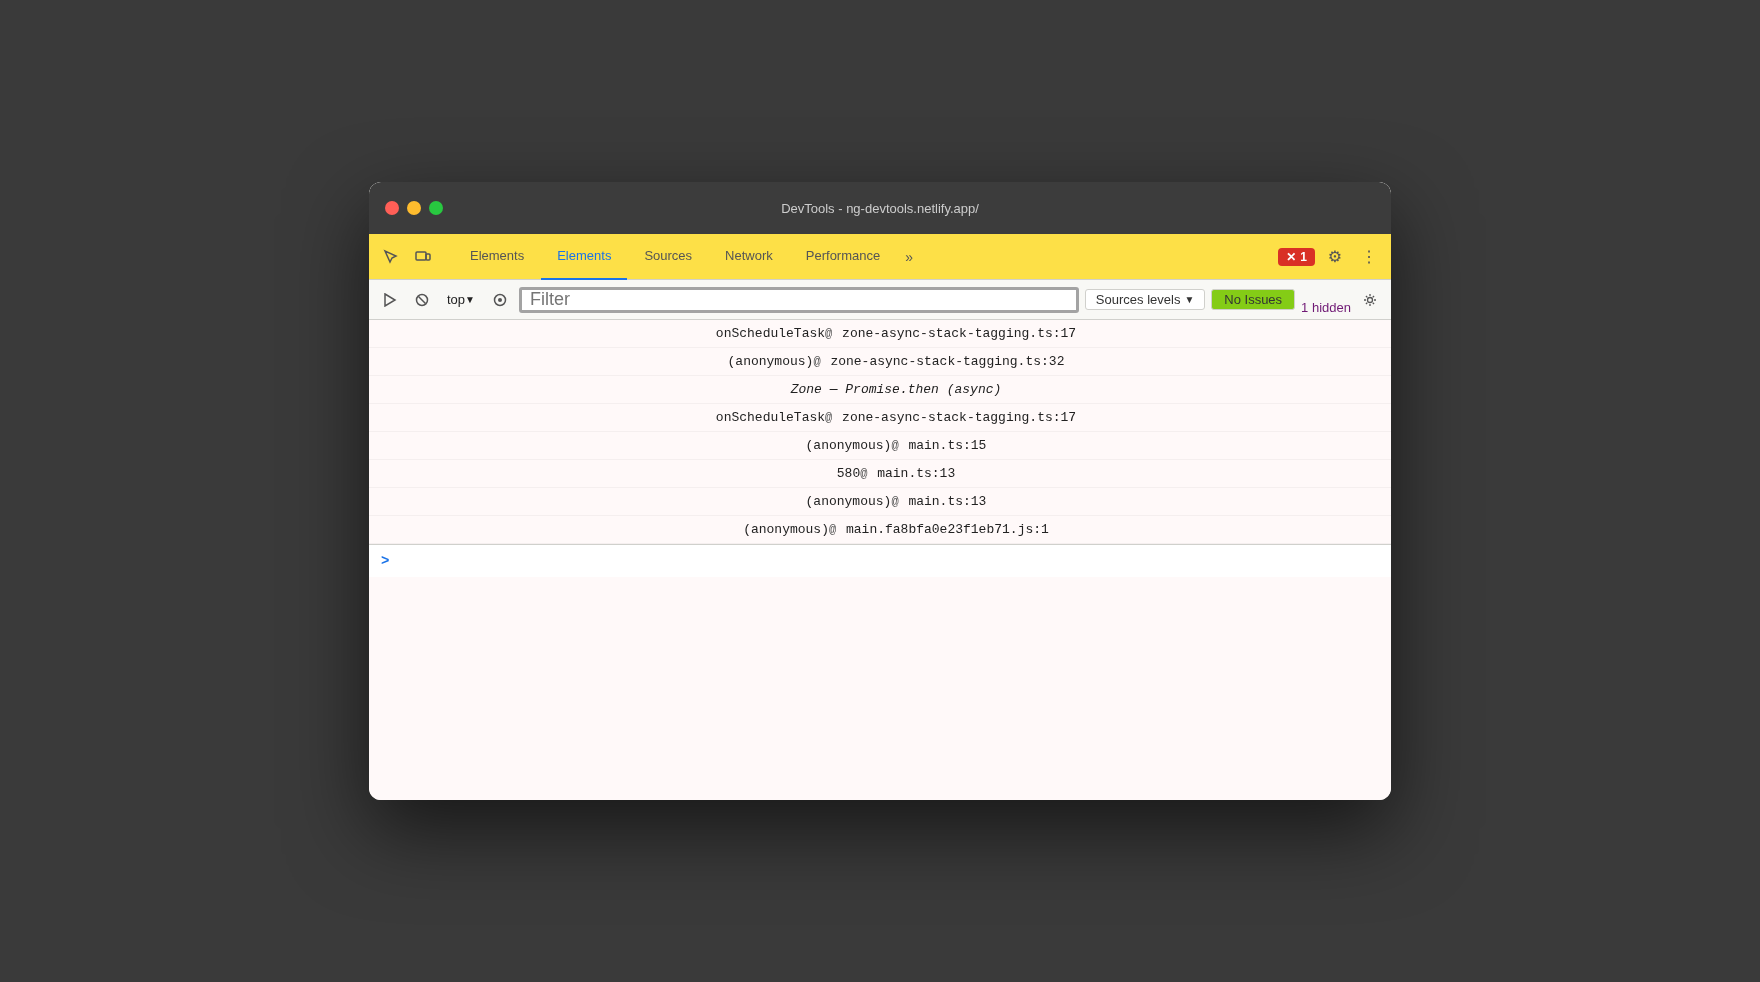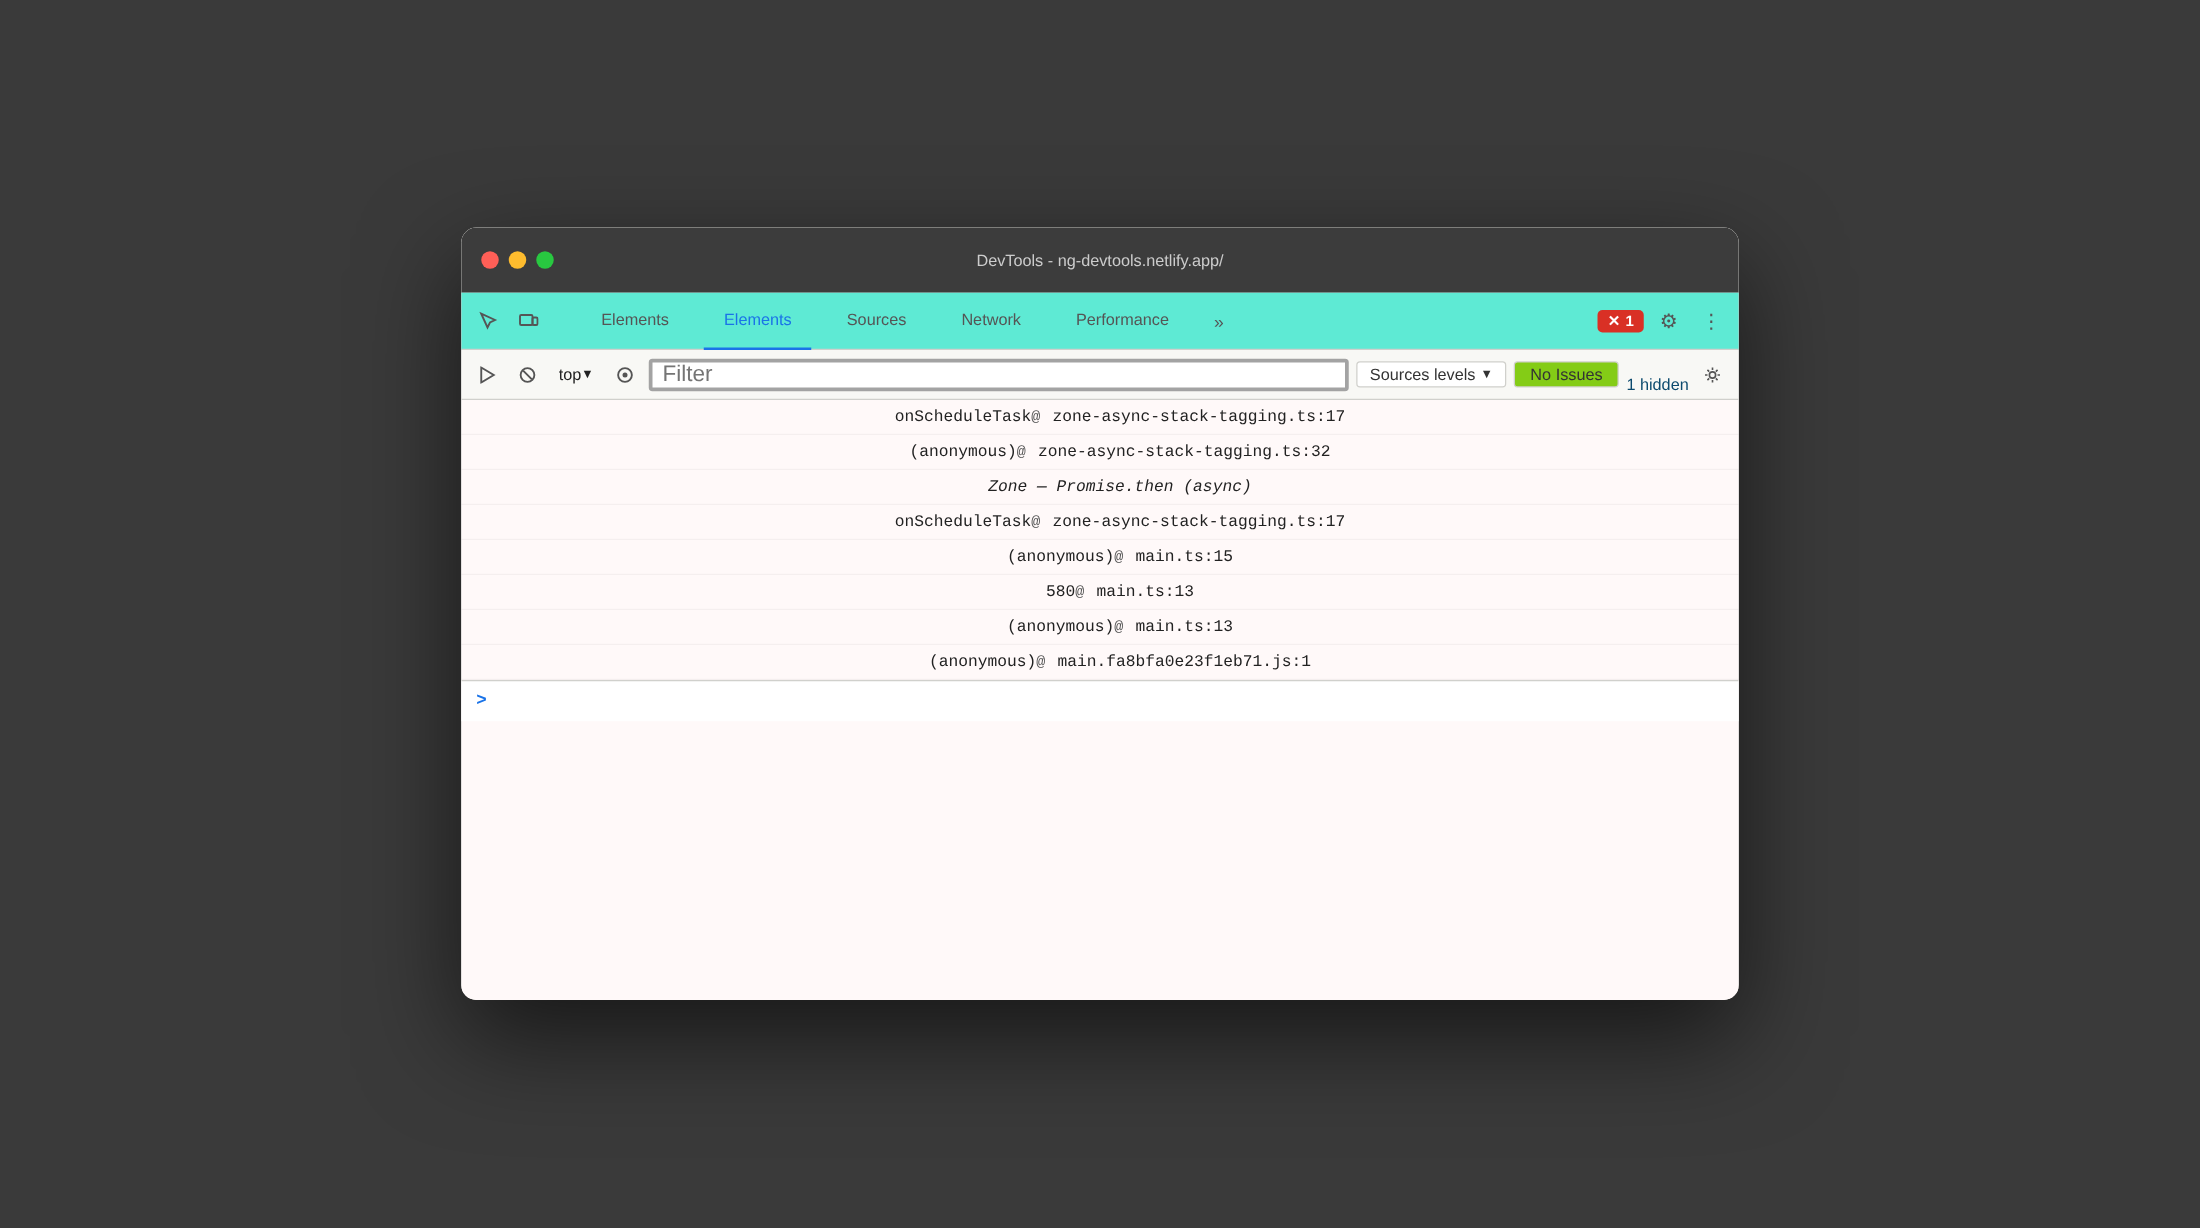--- a/index.html
+++ b/index.html
@@ -46,27 +46,27 @@
     .tl-yellow { background: #febc2e; }
     .tl-green { background: #28c840; }
     .title-text {
       color: #cccccc;
       font-size: 13px;
       font-weight: 500;
     }
 
     
     .tab-bar {
-      background: #5eead4;
+      background: #fde047;
       border-bottom: 1px solid #d0d0cc;
       display: flex;
       align-items: center;
       height: 46px;
       padding: 0 8px;
-      gap: 12px;
+      gap: 1px;
       justify-content: flex-end;
     }
     .tab-bar-icons {
       display: flex;
       align-items: center;
       gap: 4px;
       margin-right: 16px;
     }
     .icon-btn {
       width: 28px;
@@ -196,21 +196,21 @@
       border: 1px solid #d0d0cc;
       border-radius: 3px;
       background: #84cc16;
       font-size: 13px;
       cursor: pointer;
       color: #333;
       white-space: nowrap;
     }
     .hidden-count {
       font-size: 13px;
-      color: #0c4a6e;
+      color: #701a75;
       white-space: nowrap;
       margin-top: 16px;
     }
 
     
     .console-content {
       background: #fff9f9;
       min-height: 480px;
       font-family: 'Menlo', 'Monaco', 'Courier New', monospace;
       font-size: 13px;

